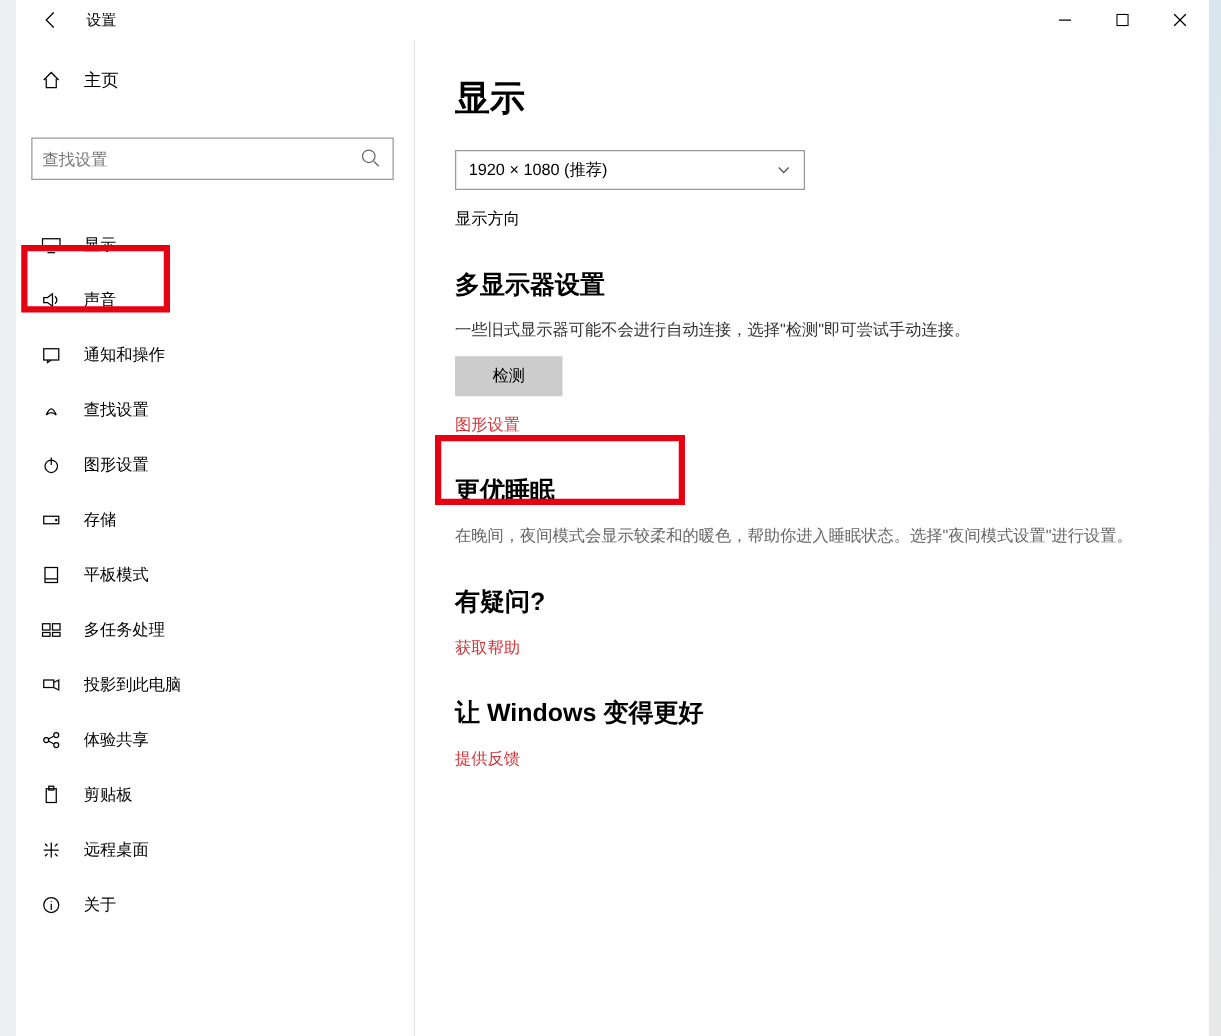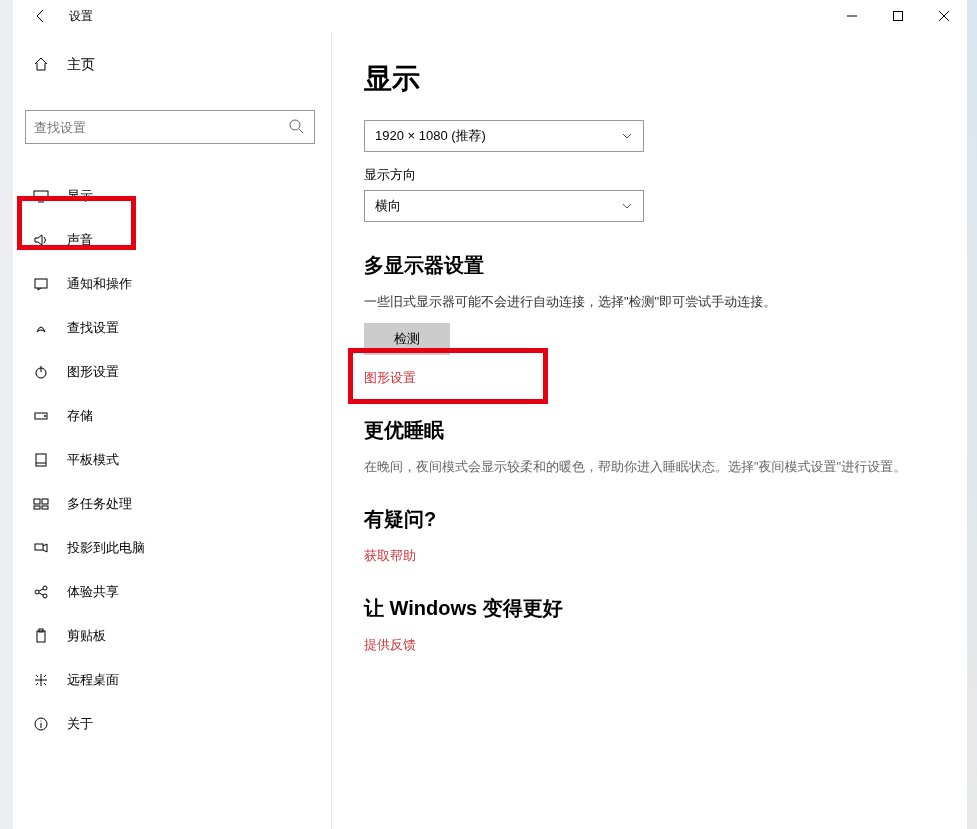--- a/index.html
+++ b/index.html
@@ -241,28 +241,20 @@
       <div class="dropdown">
         <span>1920 × 1080 (推荐)</span>
         <span class="chev">
             <svg width="12" height="12" viewBox="0 0 12 12">
               <path d="M2 4 L6 8 L10 4" stroke="#555" fill="none"></path>
             </svg>
           </span>
       </div>
 
       <div class="field-label">显示方向</div>
-      <div class="dropdown">
-        <span>横向</span>
-        <span class="chev">
-            <svg width="12" height="12" viewBox="0 0 12 12">
-              <path d="M2 4 L6 8 L10 4" stroke="#555" fill="none"></path>
-            </svg>
-          </span>
-      </div>
 
       <h2>多显示器设置</h2>
       <div class="desc">一些旧式显示器可能不会进行自动连接，选择"检测"即可尝试手动连接。</div>
       <button class="btn-gray">检测</button>
 
       <span class="link">图形设置</span>
 
       <h2>更优睡眠</h2>
       <div class="desc" style="color:#666">在晚间，夜间模式会显示较柔和的暖色，帮助你进入睡眠状态。选择"夜间模式设置"进行设置。</div>
 

